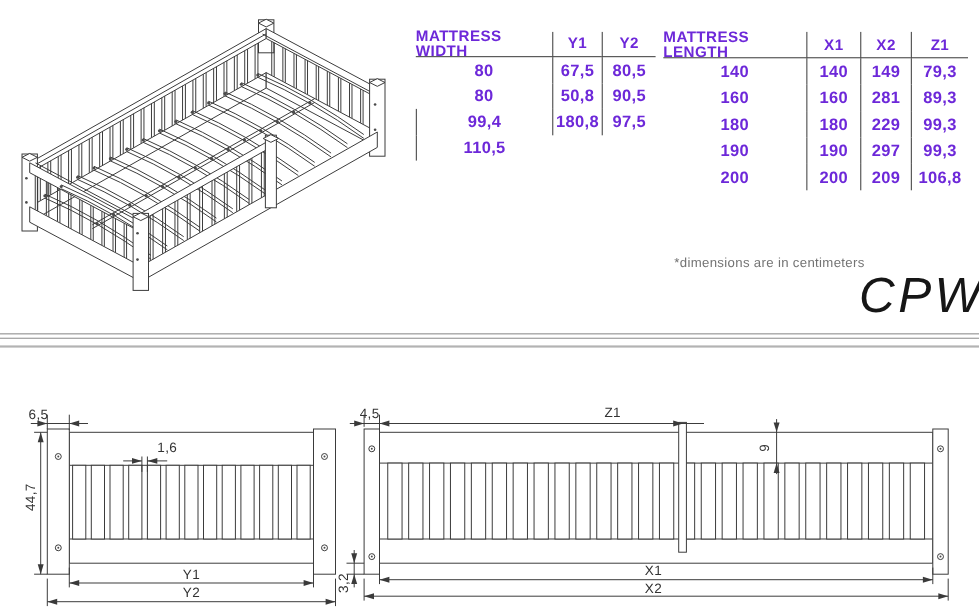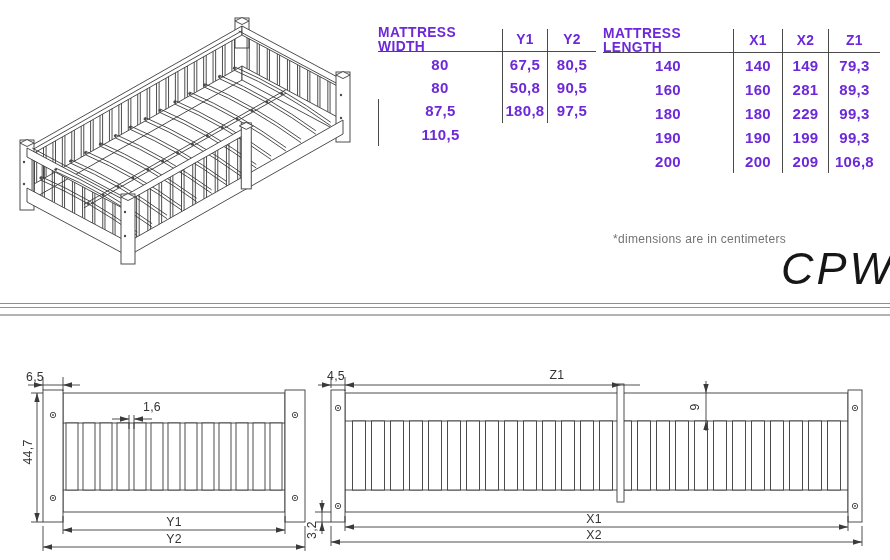--- a/index.html
+++ b/index.html
@@ -340,21 +340,21 @@
   <div class="tbl wt">
     <div class="hd">MATTRESS WIDTH</div>
     <div class="hd sep">Y1</div>
     <div class="hd sep">Y2</div>
     <div>80</div>
     <div class="sep">67,5</div>
     <div class="sep">80,5</div>
     <div>80</div>
     <div class="sep">50,8</div>
     <div class="sep">90,5</div>
-    <div class="sep">87,5</div>
+    <div class="sep">99,4</div>
     <div class="sep">180,8</div>
     <div class="sep">97,5</div>
     <div class="sep">110,5</div>
   </div>
 
   <div class="tbl lt">
     <div class="hd">MATTRESS LENGTH</div>
     <div class="hd sep">X1</div>
     <div class="hd sep">X2</div>
     <div class="hd sep">Z1</div>
@@ -365,21 +365,21 @@
     <div>160</div>
     <div class="sep">160</div>
     <div class="sep">281</div>
     <div class="sep">89,3</div>
     <div>180</div>
     <div class="sep">180</div>
     <div class="sep">229</div>
     <div class="sep">99,3</div>
     <div>190</div>
     <div class="sep">190</div>
-    <div class="sep">199</div>
+    <div class="sep">297</div>
     <div class="sep">99,3</div>
     <div>200</div>
     <div class="sep">200</div>
     <div class="sep">209</div>
     <div class="sep">106,8</div>
   </div>
 
   <div class="note">*dimensions are in centimeters</div>
   <div class="logo">CPW</div>
   <div class="hr1"></div>

